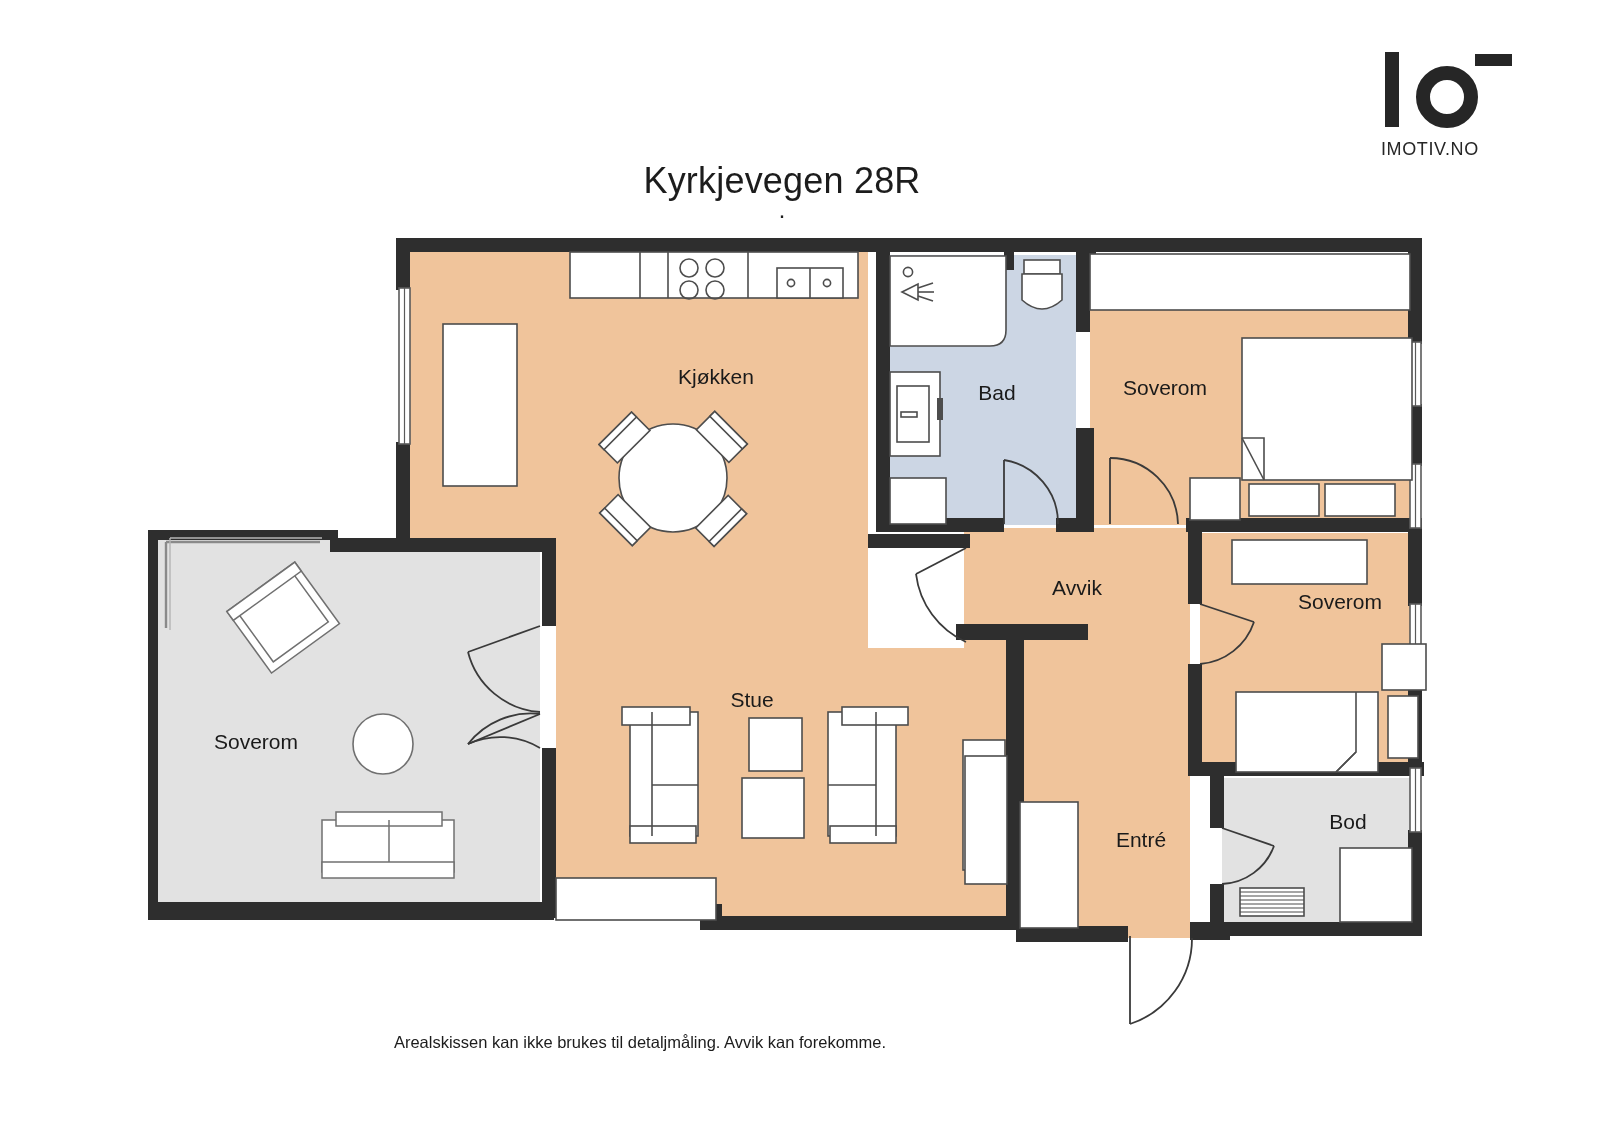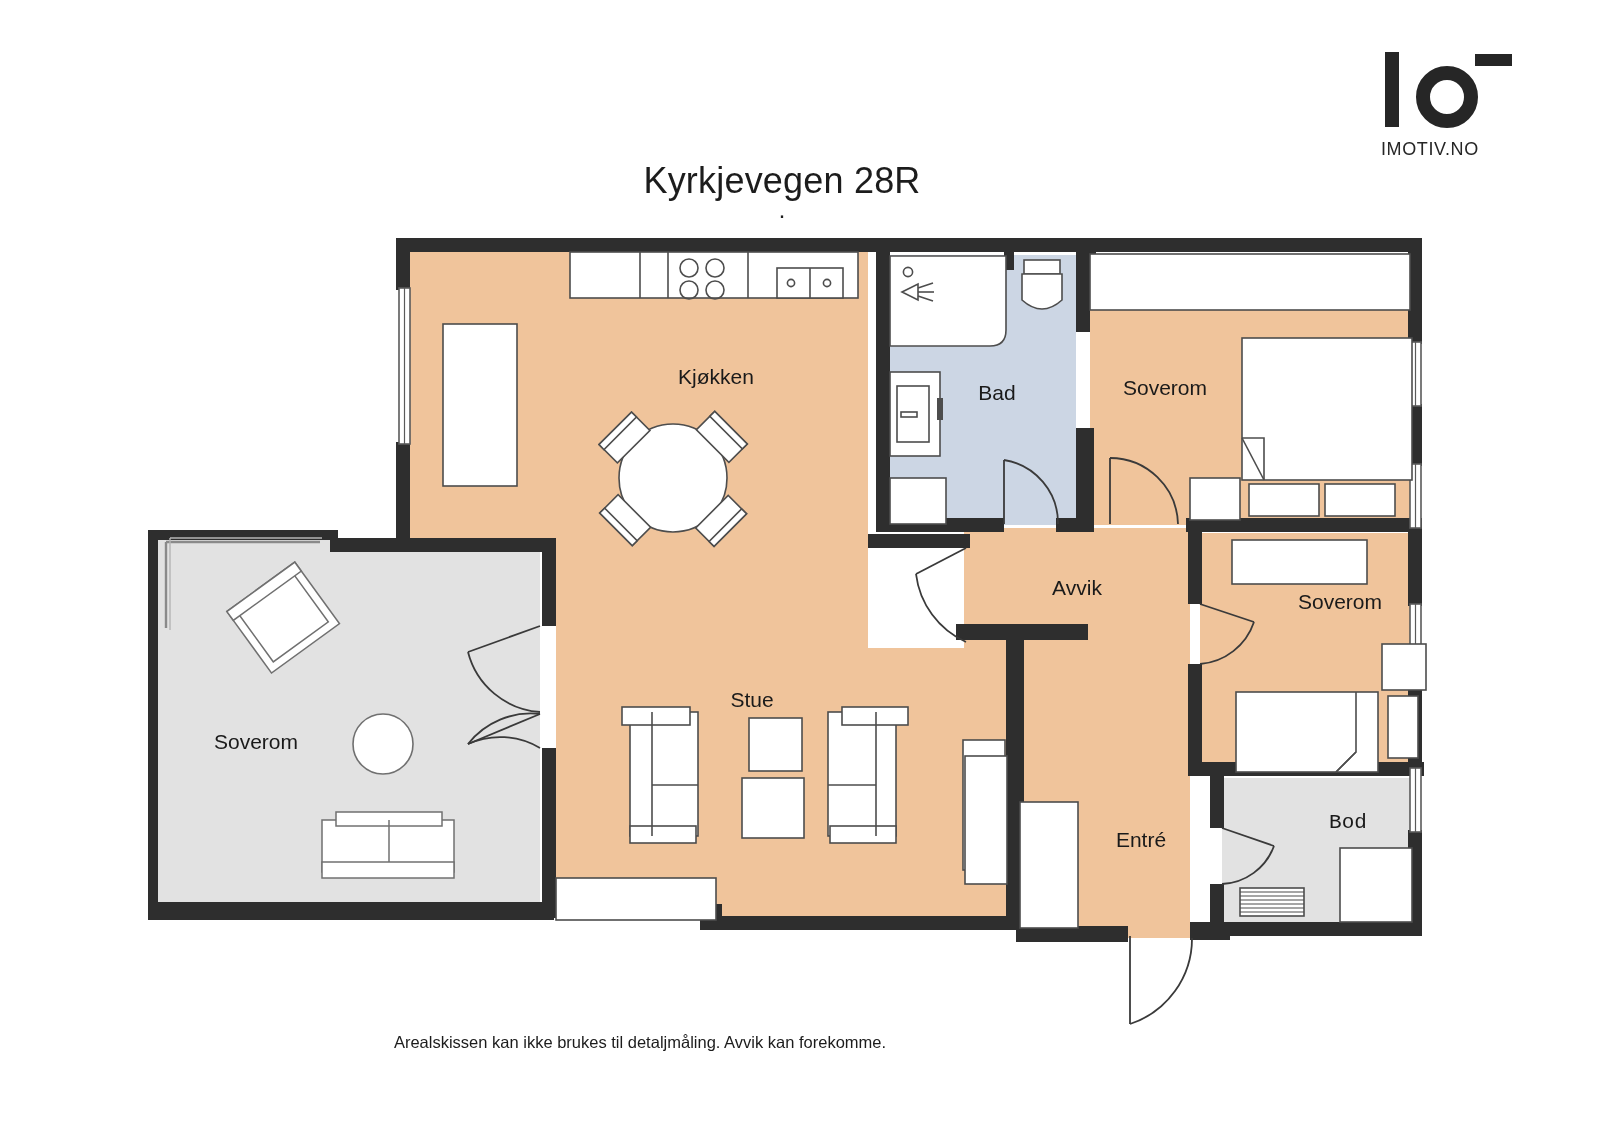--- a/index.html
+++ b/index.html
@@ -336,19 +336,19 @@
   </svg>
 
   <div class="room-label" style="left:716px;top:365px;margin-top:12px;">Kjøkken</div>
   <div class="room-label" style="left:752px;top:656px;margin-top:44px;">Stue</div>
   <div class="room-label" style="left:256px;top:742px;">Soverom</div>
   <div class="room-label" style="left:997px;top:393px;">Bad</div>
   <div class="room-label" style="left:1165px;top:388px;">Soverom</div>
   <div class="room-label" style="left:1340px;top:602px;">Soverom</div>
   <div class="room-label" style="left:1077px;top:588px;">Avvik</div>
   <div class="room-label" style="left:1141px;top:840px;text-align:right;">Entré</div>
-  <div class="room-label" style="left:1348px;top:822px;font-family:Liberation Mono, monospace;">Bod</div>
+  <div class="room-label" style="left:1348px;top:822px;">Bod</div>
 
   <div class="footer">
     <span class="footer-inner">Arealskissen kan ikke brukes til detaljmåling. Avvik kan forekomme.</span>
   </div>
 
 </div>
 
 </body></html>

